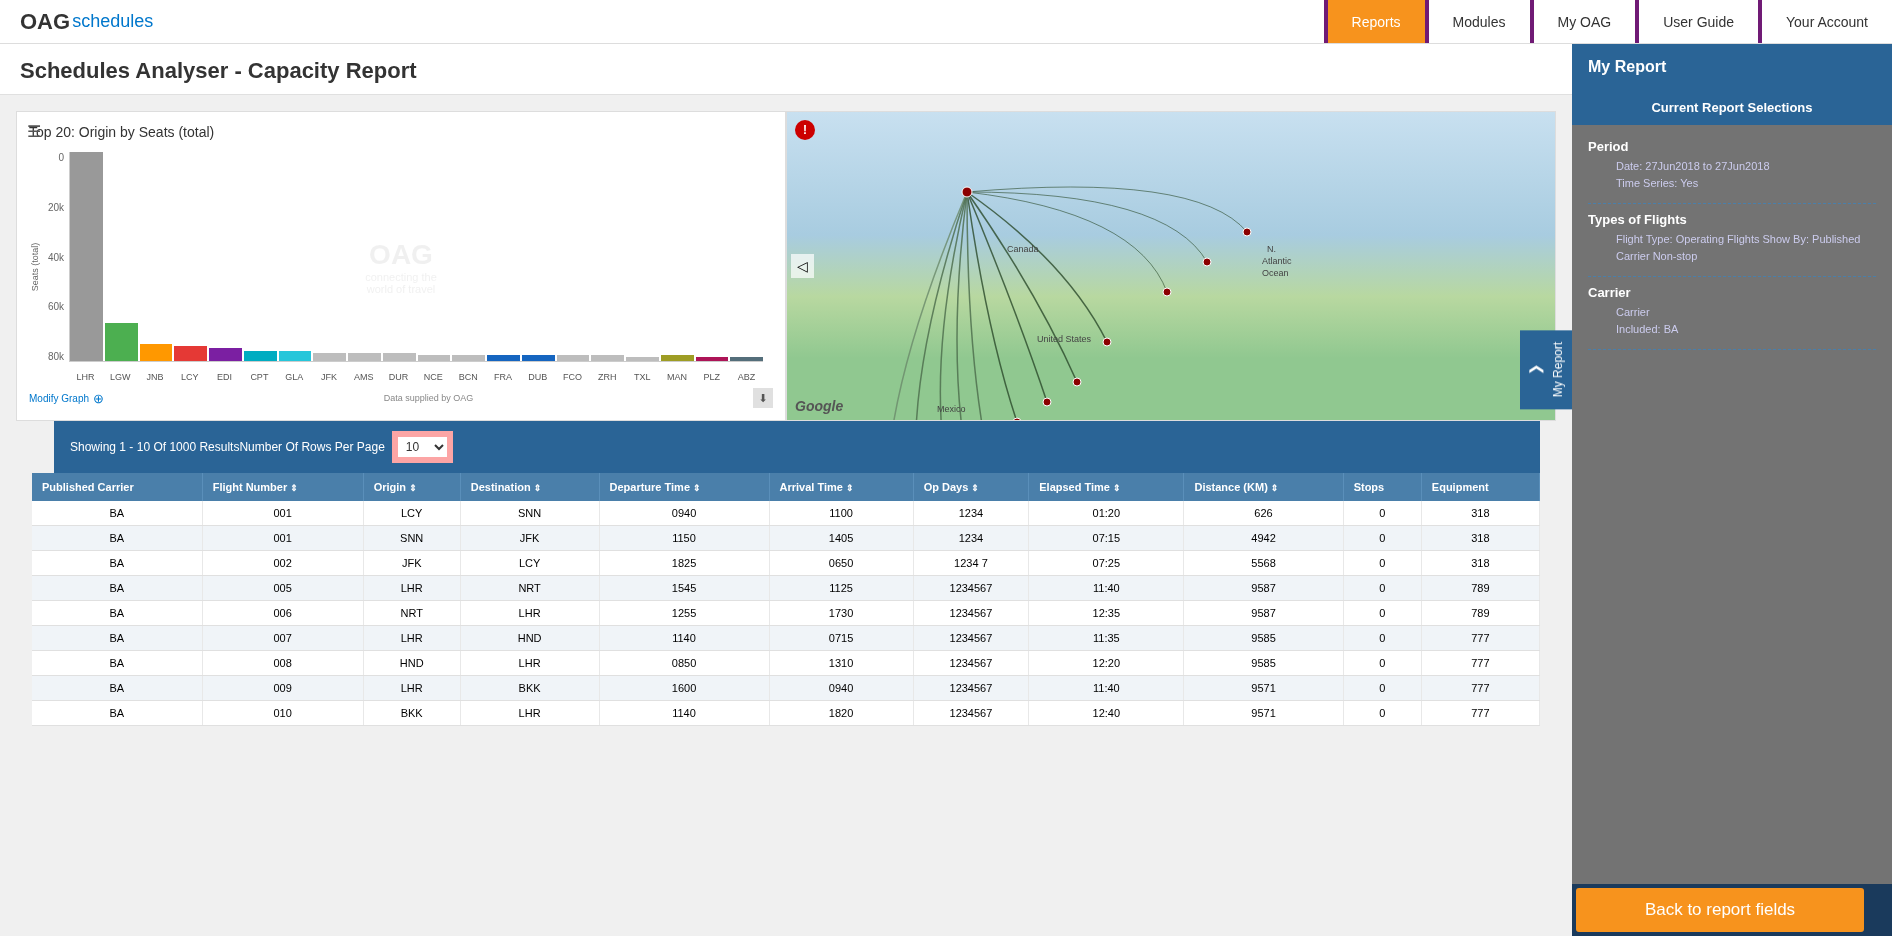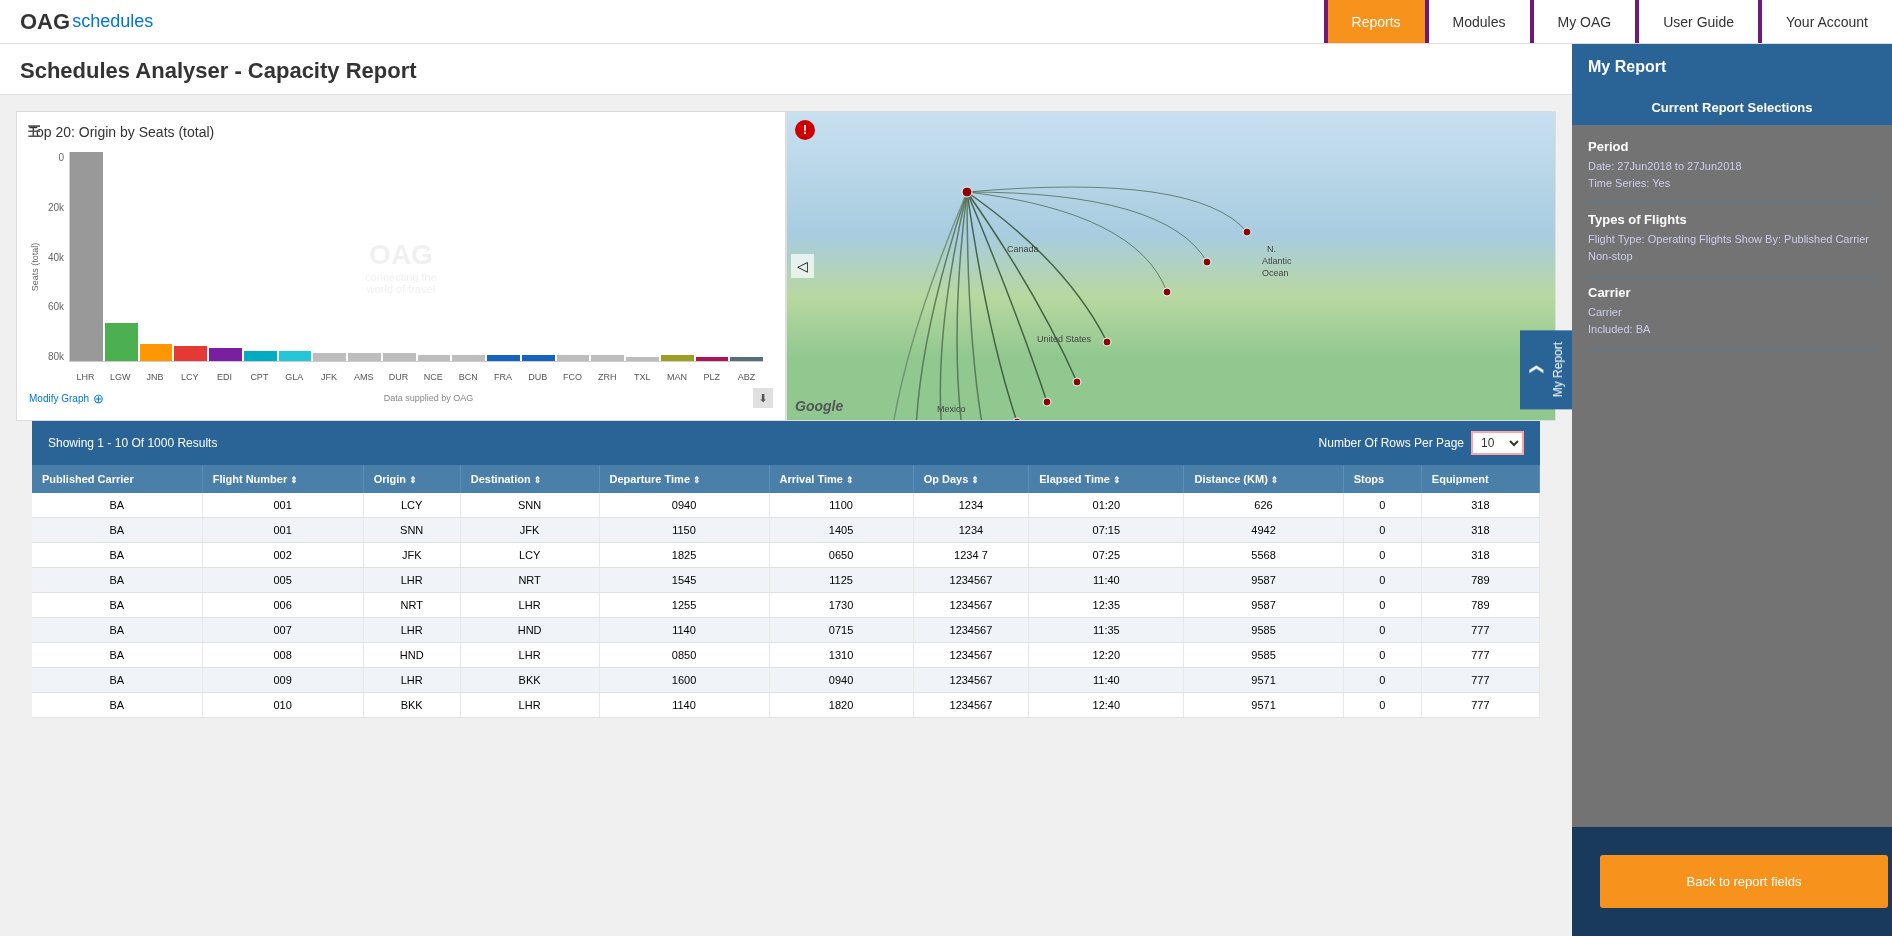--- a/index.html
+++ b/index.html
@@ -75,34 +75,35 @@
     .sidebar-section-title {
       font-size: 13px;
       font-weight: bold;
       margin-bottom: 4px;
       color: #fff;
     }
     .sidebar-section-content {
       font-size: 11px;
       color: #cce;
       line-height: 1.5;
+      margin-left: 28px;
     }
     .sidebar-divider {
       border: none;
       border-top: 1px dashed #4a7faa;
       margin: 8px 0;
     }
     .back-btn {
       background: #f7931d;
       color: #fff;
       border: none;
-      padding: 19px 20px;
-      font-size: 13px;
+      padding: 12px 20px;
+      font-size: 17px;
       cursor: pointer;
-      margin: 28px;
+      margin: 4px;
       border-radius: 3px;
       width: calc(100% - 32px);
     }
 
     
     .content-area {
       display: grid;
       grid-template-columns: 1fr 1fr;
       gap: 0;
       padding: 16px;
@@ -269,32 +270,33 @@
     
     .table-section {
       grid-column: 1 / -1;
       padding: 0 16px 16px;
     }
     .table-header-bar {
       background: #2a6496;
       color: #fff;
       padding: 10px 16px;
       display: flex;
-      justify-content: space-between;
+      justify-content: flex-start;
       align-items: center;
       font-size: 12px;
+      margin-left: 22px;
     }
     .rows-per-page {
       display: flex;
       align-items: center;
       gap: 7px;
     }
     .rows-select {
       background: #fff;
-      border: 2px solid #fca5a5;
+      border: 6px solid #fca5a5;
       padding: 2px 4px;
       font-size: 12px;
       color: #333;
     }
     table {
       width: 100%;
       border-collapse: collapse;
       background: #fff;
       font-size: 11px;
     }

